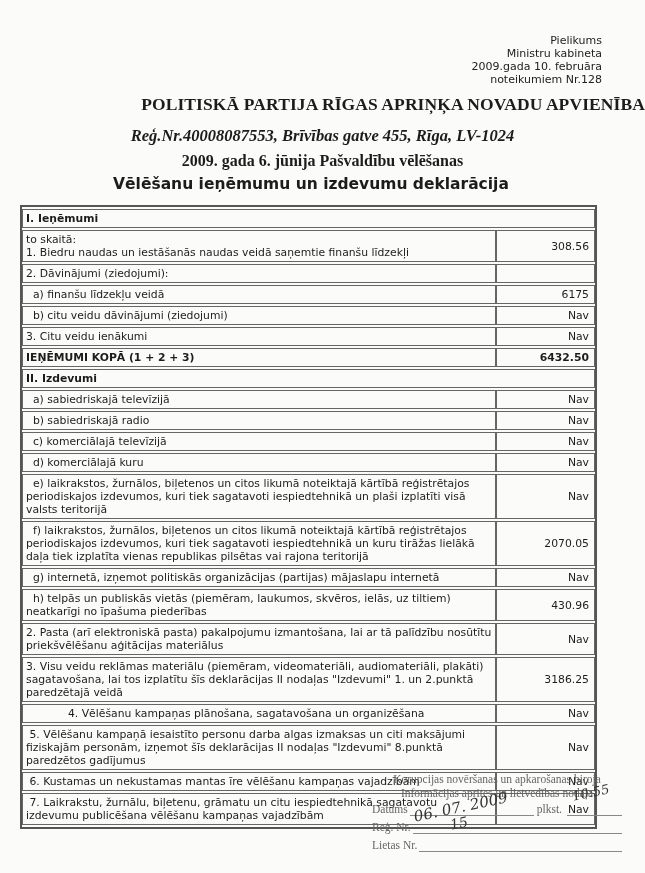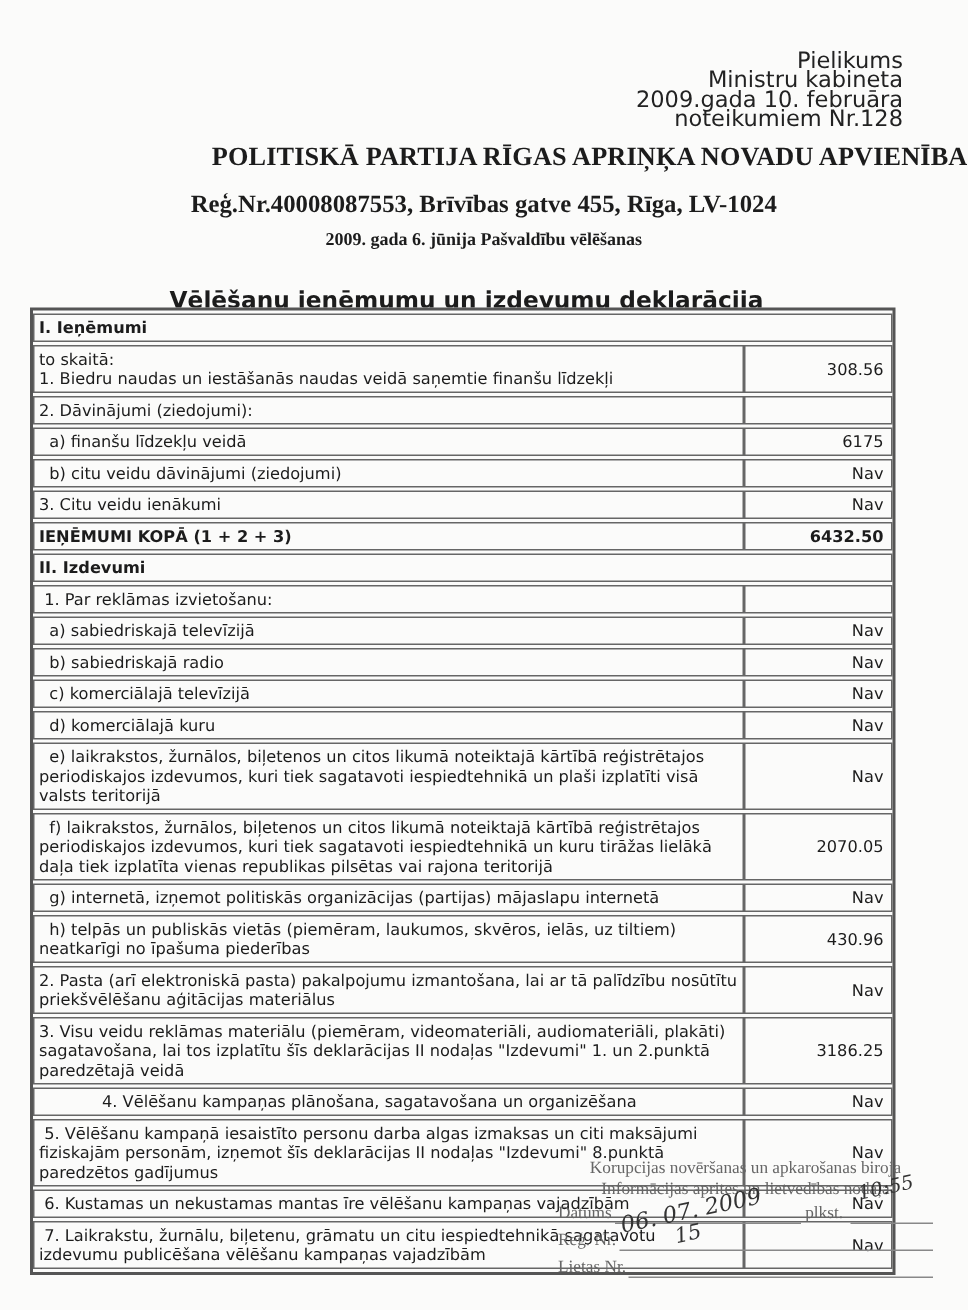--- a/index.html
+++ b/index.html
@@ -3,37 +3,37 @@
 <meta charset="utf-8">
 <style>
   html, body { margin: 0; padding: 0; }
   body {
     width: 645px; height: 873px; position: relative; overflow: hidden;
     background: #fbfbfa; color: #1c1c1c;
     font-family: "DejaVu Sans", sans-serif;
   }
   .annex {
     position: absolute; right: 43px; top: 34px;
-    text-align: right; font-size: 15px; line-height: 13px; color: #222;
+    text-align: right; font-size: 11px; line-height: 13px; color: #222;
   }
   .h-party {
     position: absolute; left: 0; width: 645px; top: 94px; text-align: right;
     font-family: "Liberation Serif", serif; font-weight: bold; font-size: 17.5px; letter-spacing: 0.1px;
   }
   .h-reg {
     position: absolute; left: 0; width: 645px; top: 126px; text-align: center;
-    font-family: "Liberation Serif", serif; font-weight: bold; font-size: 16.5px;
+    font-family: "Liberation Serif", serif; font-weight: bold; font-size: 16.5px; font-style: italic;
   }
   .h-election {
     position: absolute; left: 0; width: 645px; top: 152px; text-align: center;
-    font-family: "Liberation Serif", serif; font-weight: bold; font-size: 12px;
+    font-family: "Liberation Serif", serif; font-weight: bold; font-size: 16px;
   }
   .h-decl {
     position: absolute; left: 0; width: 622px; top: 175px; text-align: center;
-    font-family: "DejaVu Sans", sans-serif; font-weight: bold; font-size: 15.5px; margin-top: 16px;
+    font-family: "DejaVu Sans", sans-serif; font-weight: bold; font-size: 15.5px;
   }
   table.decl {
     position: absolute; left: 20px; top: 205px; width: 577px;
     border-collapse: separate; border-spacing: 0 2px;
     border: 2px solid #555;
     font-size: 10.8px; line-height: 13px;
     background: #fbfbfa;
   }
   table.decl td {
     border: 1.5px solid #666; padding: 2px 3px; vertical-align: middle;
@@ -97,24 +97,20 @@
       <tr>
         <td class="label" style="white-space: pre-wrap;">3. Citu veidu ienākumi</td>
         <td class="val">Nav</td>
       </tr>
       <tr class="total">
         <td class="label" style="white-space: pre-wrap;">IEŅĒMUMI KOPĀ (1 + 2 + 3)</td>
         <td class="val">6432.50</td>
       </tr>
       <tr class="section">
         <td colspan="2">II. Izdevumi</td>
-      </tr>
-      <tr>
-        <td class="label" style="white-space: pre-wrap;"> 1. Par reklāmas izvietošanu:</td>
-        <td class="val"></td>
       </tr>
       <tr>
         <td class="label" style="white-space: pre-wrap;">  a) sabiedriskajā televīzijā</td>
         <td class="val">Nav</td>
       </tr>
       <tr>
         <td class="label" style="white-space: pre-wrap;">  b) sabiedriskajā radio</td>
         <td class="val">Nav</td>
       </tr>
       <tr>

